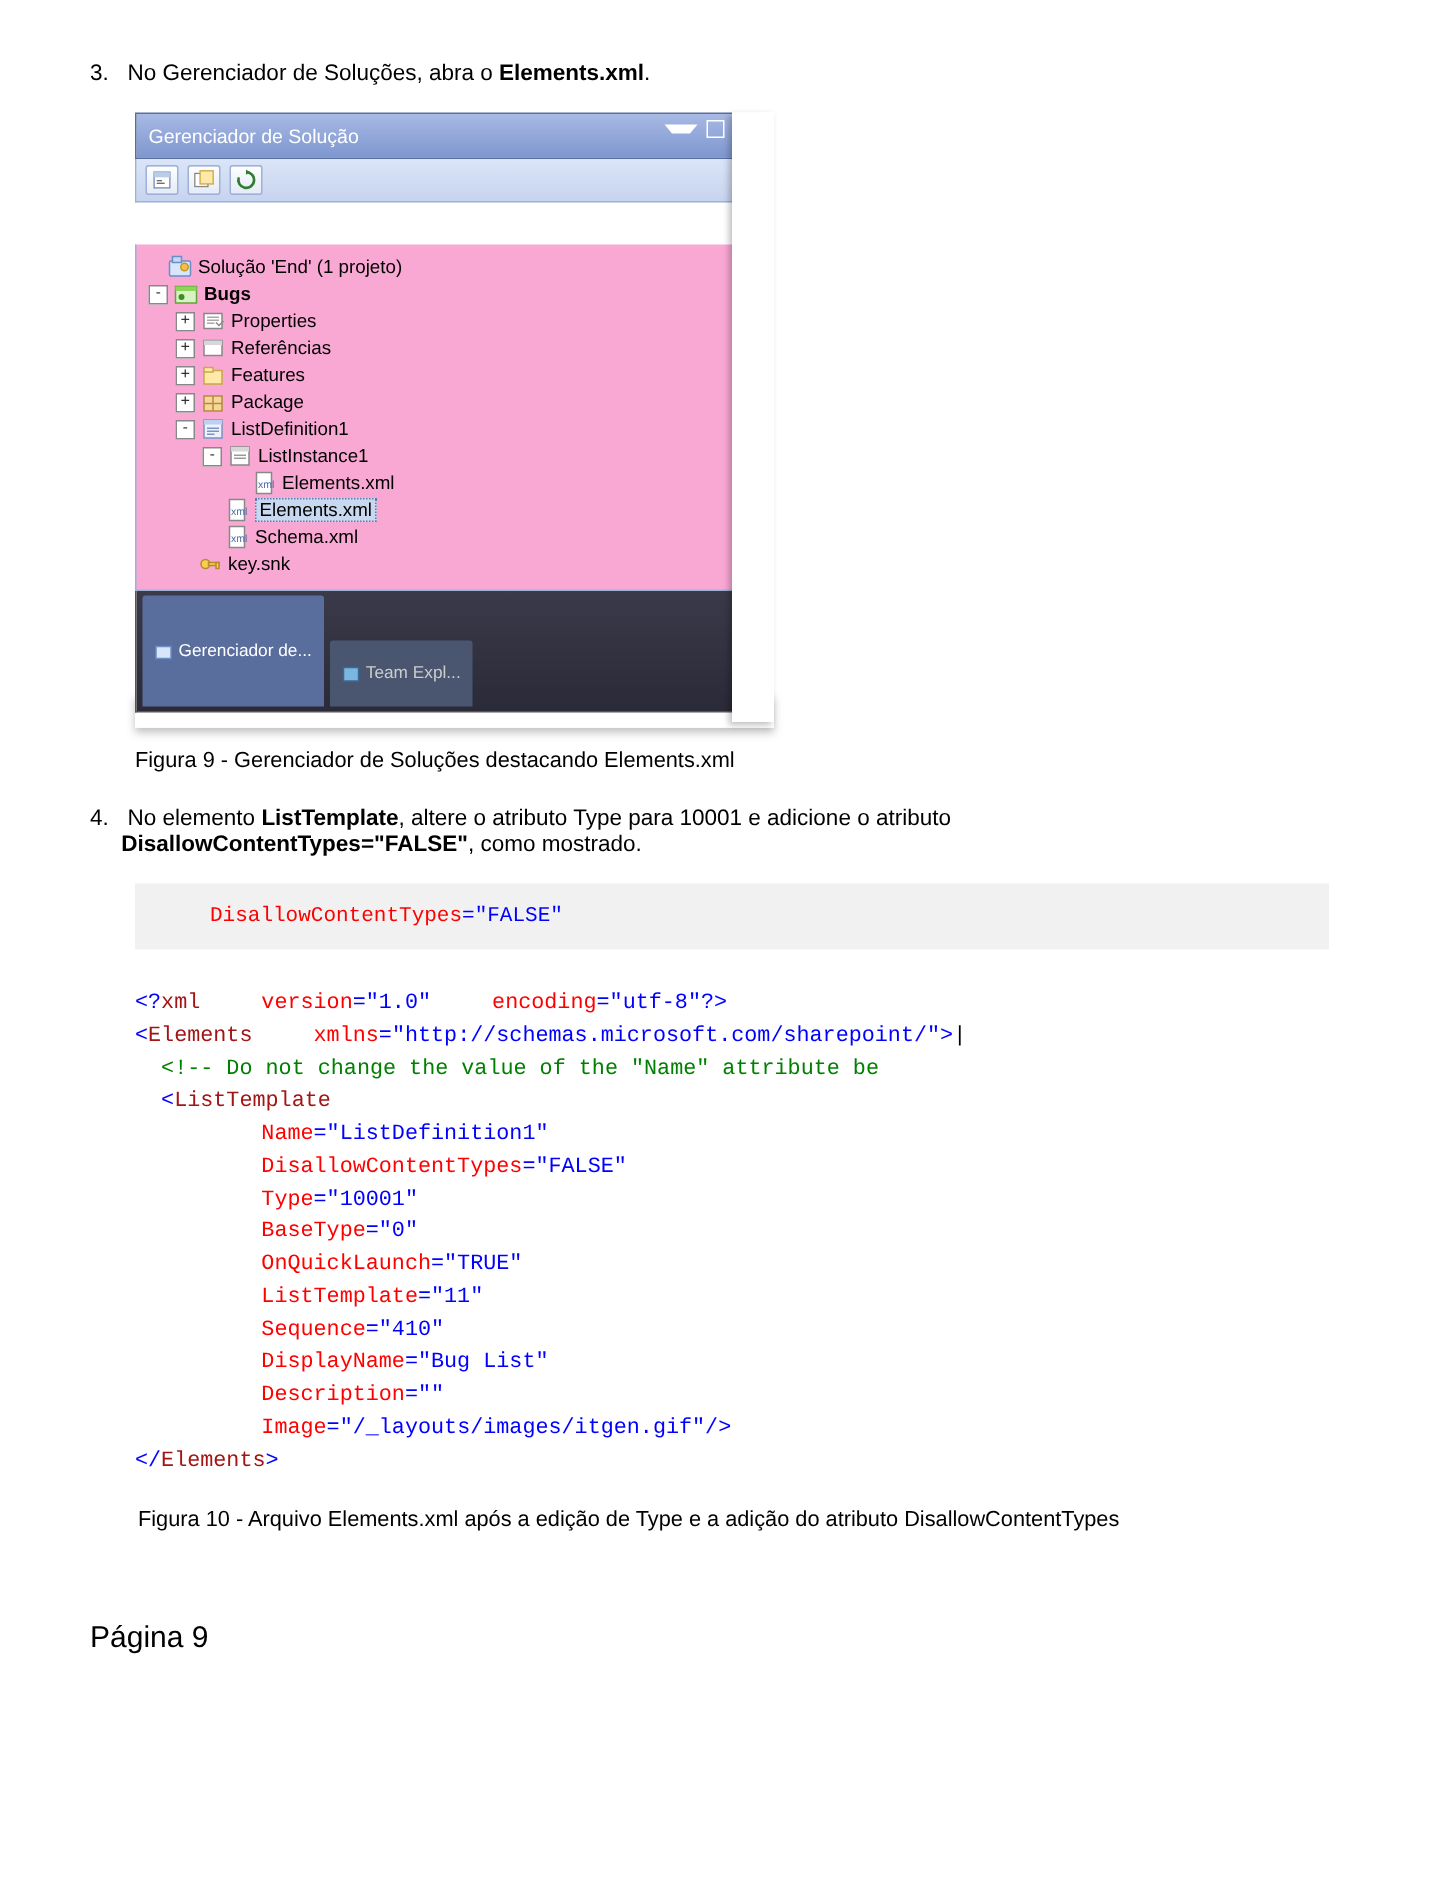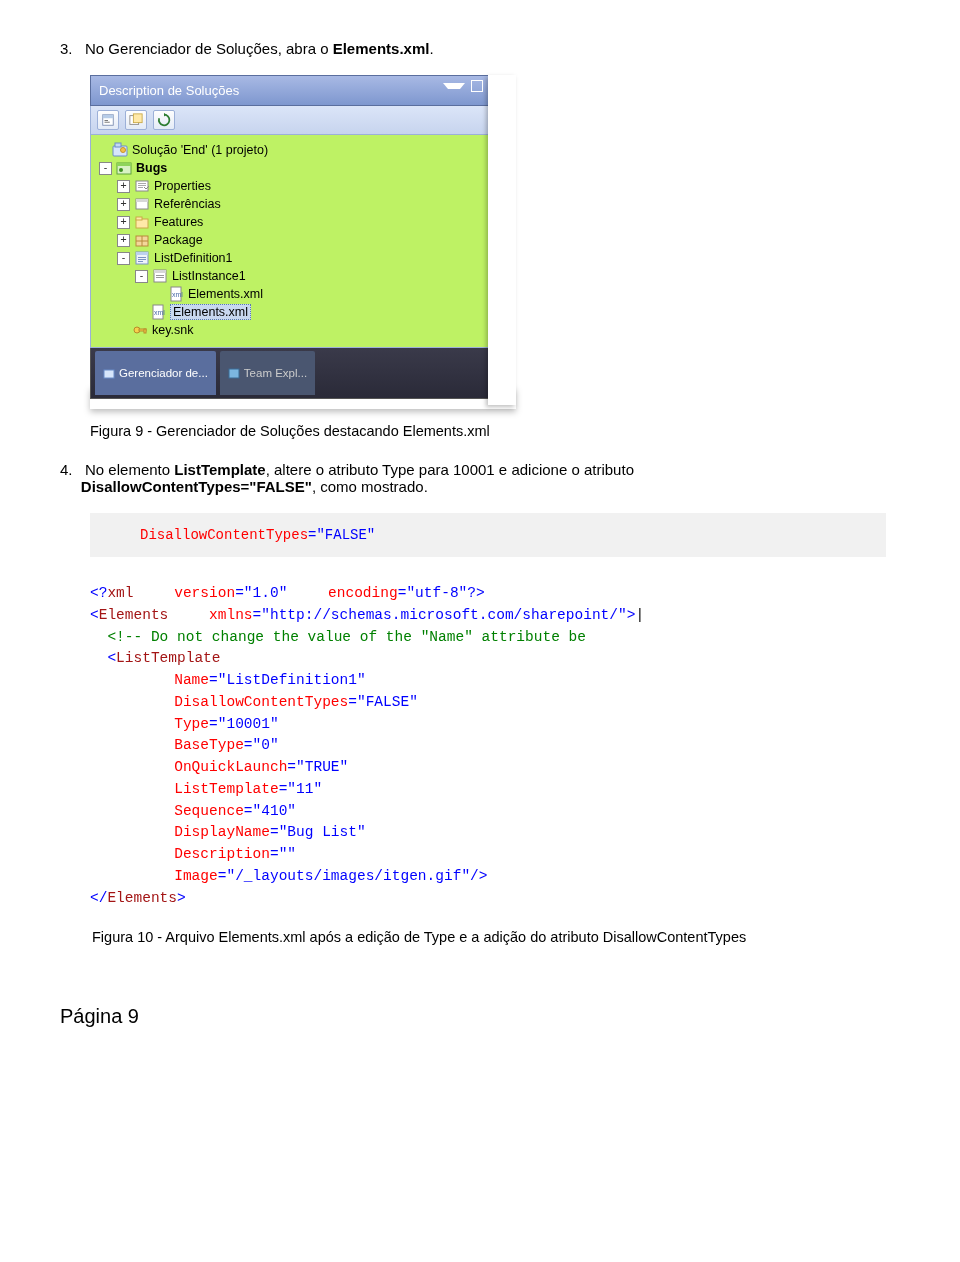--- a/index.html
+++ b/index.html
@@ -45,27 +45,28 @@
   }
   .tb-btn {
     width: 20px; height: 18px;
     border: 1px solid #9cb0d8;
     background: linear-gradient(#fefefe,#e4ebf7);
     border-radius: 2px;
     display:flex; align-items:center; justify-content:center;
   }
   .tb-btn svg { width:14px; height:14px; }
   .tree-body {
-    background: #bef264;
+    background: #f9a8d4;
     border: 1px solid #9cb0d8;
     border-top: none;
     padding: 6px 4px 8px 4px;
     font-size: 12.5px;
     font-family: "Segoe UI", Tahoma, sans-serif;
     color: #000;
+    margin-top: 28px;
   }
   .node {
     display: flex;
     align-items: center;
     gap: 4px;
     padding: 1px 0;
     white-space: nowrap;
   }
   .exp {
     width: 11px; height: 11px;
@@ -97,21 +98,21 @@
     color:#ddd;
     position:relative;
   }
   .tab {
     background: #5a6e9e;
     color: #fff;
     padding: 16px 8px;
     border-radius: 2px 2px 0 0;
     display:flex; align-items:center; gap:4px;
   }
-  .tab.inactive { background: #4a5670; color:#ccc;}
+  .tab.inactive { background: #4a5670; color:#ccc;margin-top:30px;}
   .caption {
     margin: 14px 0 22px 30px;
     font-size: 14.5px;
   }
   .code-box {
     background: #f1f1f1;
     padding: 14px 18px;
     margin: 12px 0 26px 30px;
     font-family: Consolas, "Courier New", monospace;
     font-size: 14px;
@@ -163,21 +164,21 @@
 </head>
 <body>
 
 <div class="step-line">
   <span>3.</span>&nbsp;&nbsp;
   <span>No Gerenciador de Soluções, abra o </span><b>Elements.xml</b><span>.</span>
 </div>
 
 <div class="panel">
   <div class="panel-title">
-    <span>Description de Soluções</span>
+    <span>Gerenciador de Solução</span>
     <span class="right-icons">
       <span class="pt-ico pt-dropdown"></span>
       <span class="pt-ico pt-pin"></span>
       <span class="pt-ico pt-x">×</span>
     </span>
   </div>
   <div class="toolbar">
     <div class="tb-btn">
       <svg viewBox="0 0 16 16">
           <rect x="2" y="2" width="12" height="12" fill="#fff" stroke="#7a8cb0"></rect>
@@ -303,20 +304,30 @@
     </div>
     <div class="node" style="padding-left:40px">
       <span class="exp empty"></span>
       <span class="nico">
           <svg width="16" height="16">
             <rect x="3" y="1" width="10" height="14" fill="#fff" stroke="#888"></rect>
             <text x="4" y="11" font-size="7" fill="#4a6aa8">xml</text>
           </svg>
         </span>
       <span class="selected">Elements.xml</span>
+    </div>
+    <div class="node" style="padding-left:40px">
+      <span class="exp empty"></span>
+      <span class="nico">
+          <svg width="16" height="16">
+            <rect x="3" y="1" width="10" height="14" fill="#fff" stroke="#888"></rect>
+            <text x="4" y="11" font-size="7" fill="#4a6aa8">xml</text>
+          </svg>
+        </span>
+      <span>Schema.xml</span>
     </div>
     <div class="node" style="padding-left:22px">
       <span class="exp empty"></span>
       <span class="nico">
           <svg width="16" height="16">
             <circle cx="5" cy="8" r="3" fill="#f6d24c" stroke="#b88a2a"></circle>
             <rect x="7" y="7" width="7" height="2" fill="#f6d24c" stroke="#b88a2a"></rect>
             <rect x="12" y="7" width="2" height="4" fill="#f6d24c" stroke="#b88a2a"></rect>
           </svg>
         </span>

